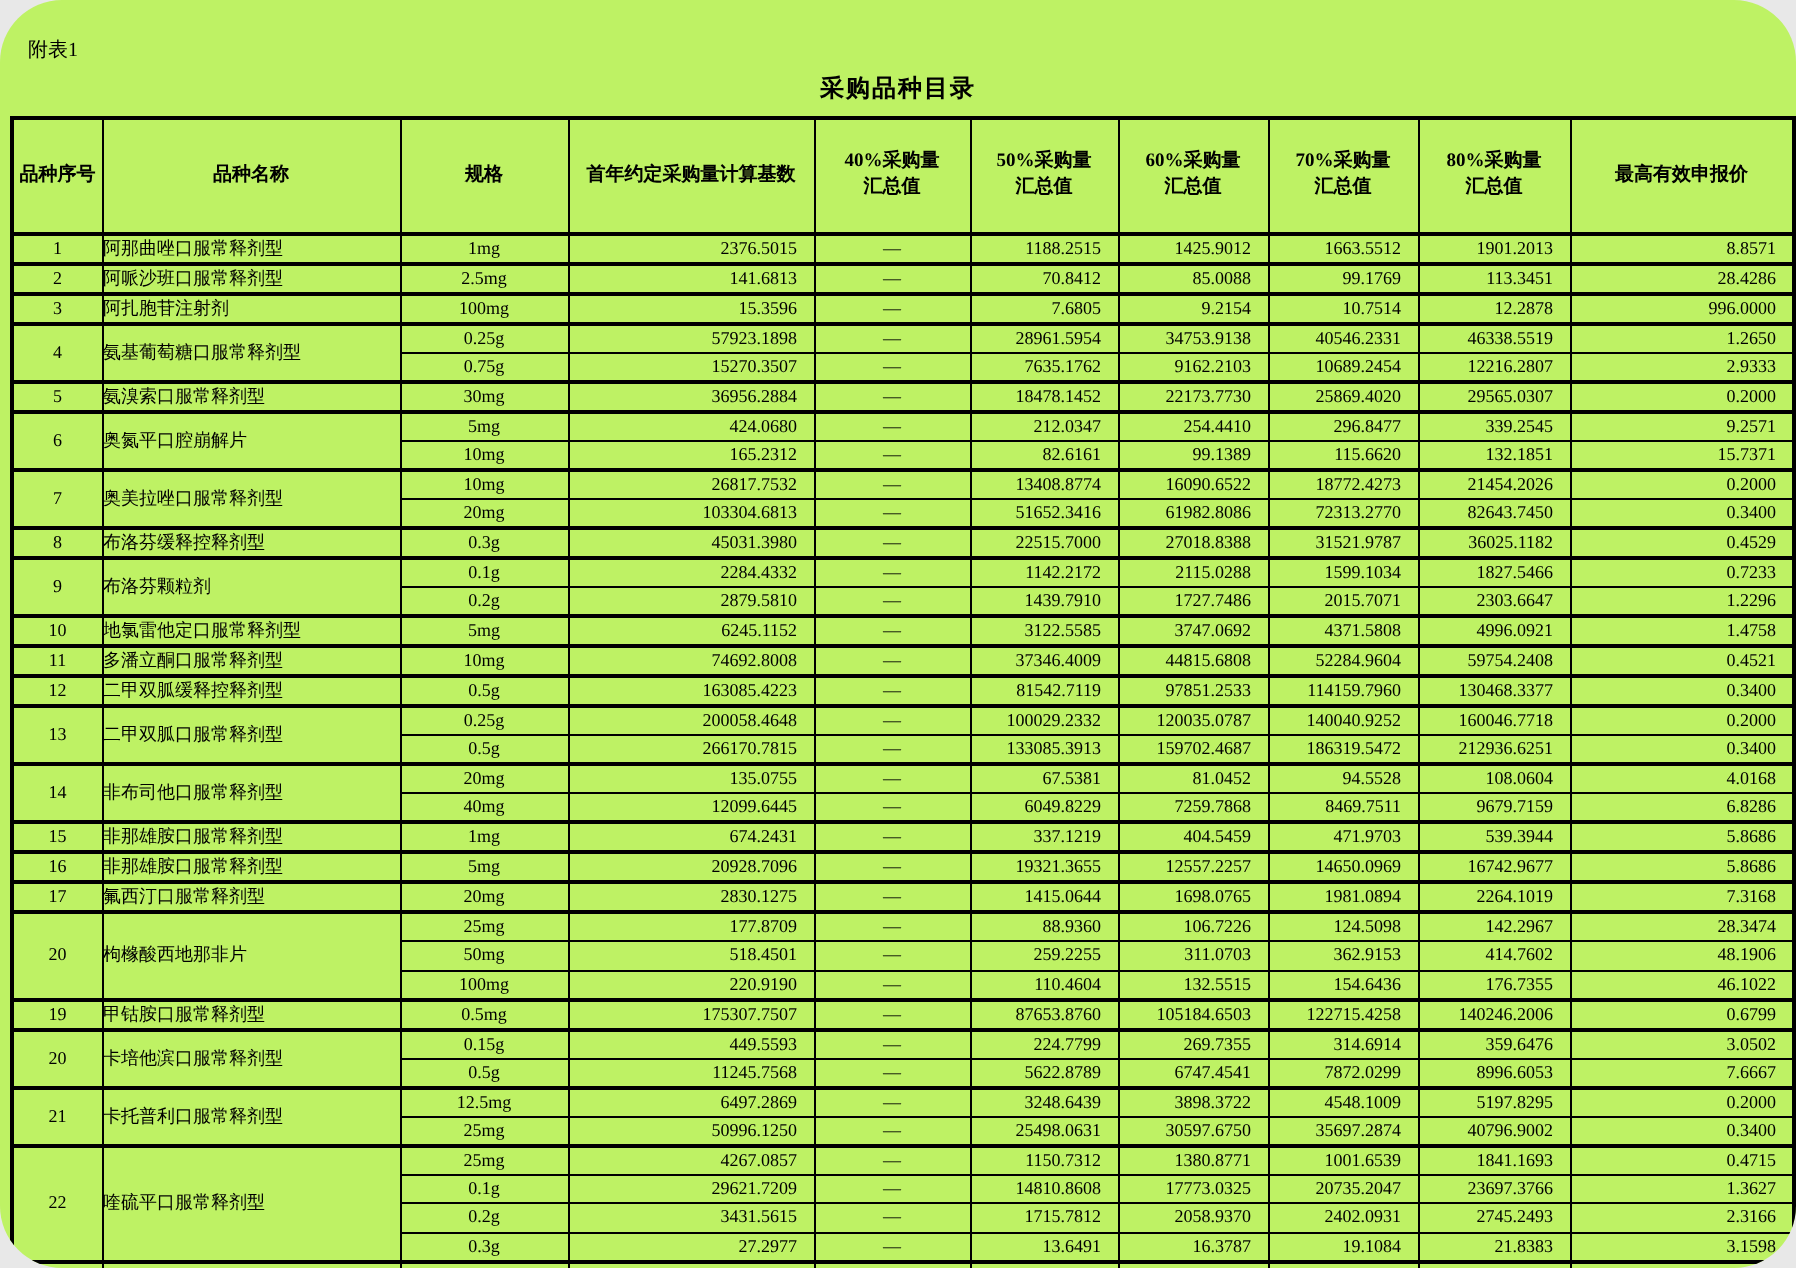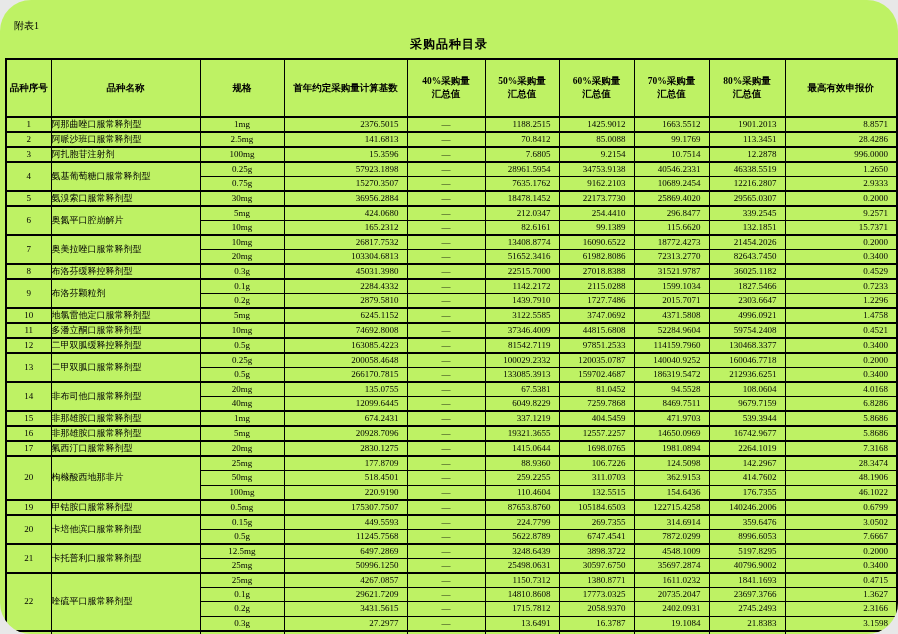--- a/index.html
+++ b/index.html
@@ -456,21 +456,21 @@
           <td class="num">0.3400</td>
         </tr>
         <tr class="group-start">
           <td class="center" rowspan="4">22</td>
           <td class="name" rowspan="4">喹硫平口服常释剂型</td>
           <td class="center">25mg</td>
           <td class="num">4267.0857</td>
           <td class="center">—</td>
           <td class="num">1150.7312</td>
           <td class="num">1380.8771</td>
-          <td class="num">1611.0232</td>
+          <td class="num">1001.6539</td>
           <td class="num">1841.1693</td>
           <td class="num">0.4715</td>
         </tr>
         <tr>
           <td class="center">0.1g</td>
           <td class="num">29621.7209</td>
           <td class="center">—</td>
           <td class="num">14810.8608</td>
           <td class="num">17773.0325</td>
           <td class="num">20735.2047</td>

